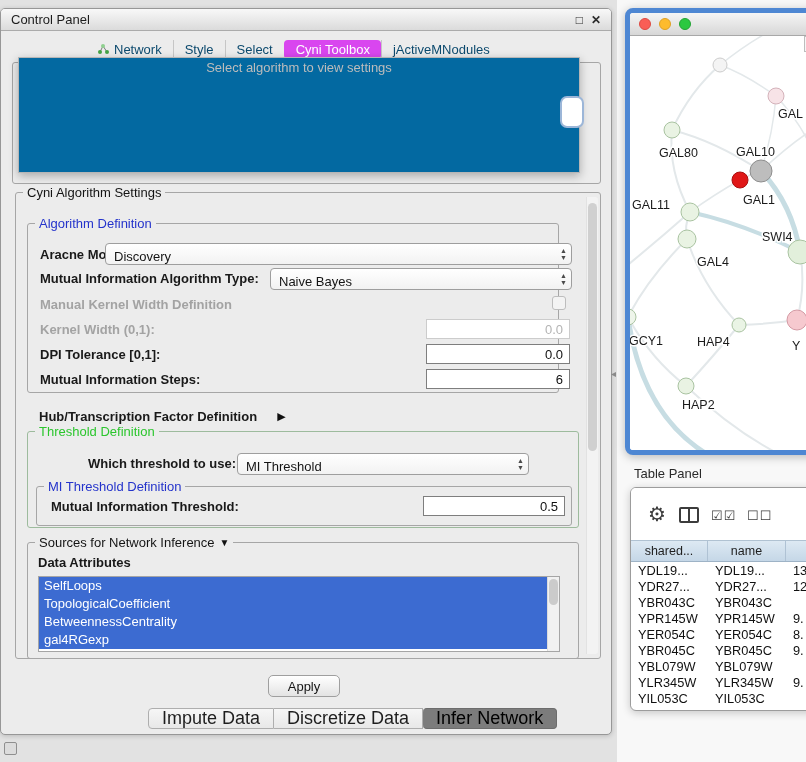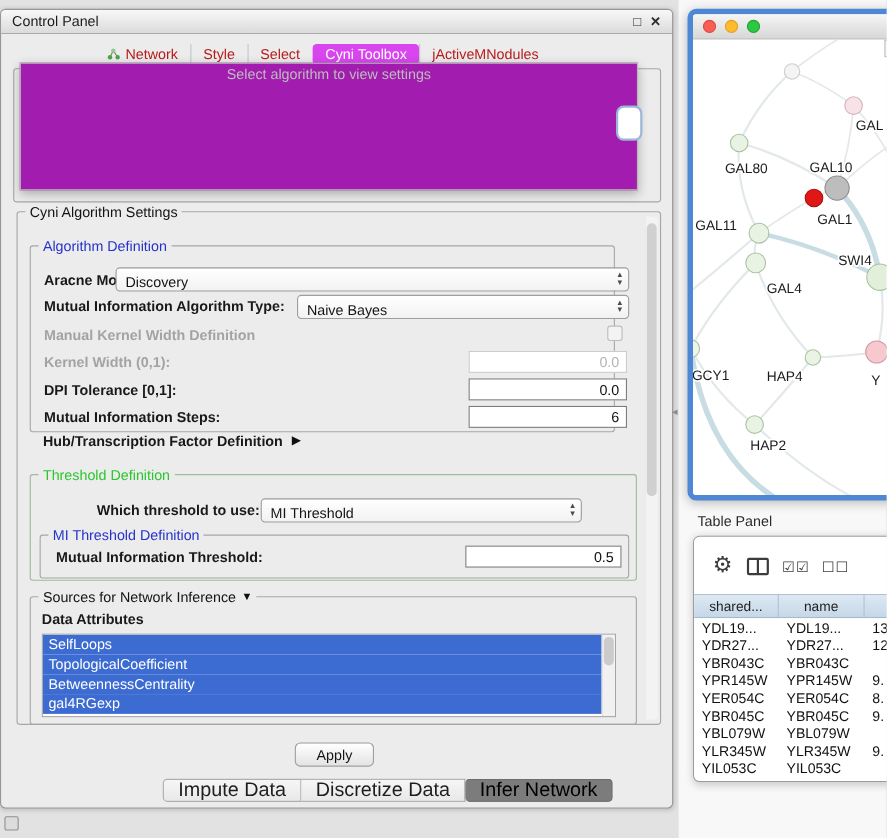--- a/index.html
+++ b/index.html
@@ -12,33 +12,33 @@
   #control-window{position:absolute;left:0;top:8px;width:612px;height:727px;background:#ececec;
     border:1px solid #979797;border-radius:5px;box-shadow:0 1px 5px rgba(0,0,0,.18)}
   .titlebar{position:absolute;top:0;left:0;right:0;height:22px;background:linear-gradient(#f8f8f8,#dbdbdb);
     border-bottom:1px solid #ababab;border-radius:4px 4px 0 0;display:flex;align-items:center;
     padding:0 10px;font-size:13px;color:#1c1c1c}
   .winbtns{margin-left:auto;display:flex;gap:8px;font-size:12px;color:#2c2c2c}
   .winbtn{cursor:default}
   .winbtn.close{font-weight:bold}
 
   .tabbar{position:absolute;left:85px;top:29px;height:22px;display:flex;align-items:center}
-  .tab{display:flex;align-items:center;gap:5px;padding:2px 11px;font-size:13px;color:#b91c1c;border-left:1px solid #c6c6c6;white-space:nowrap}
+  .tab{display:flex;align-items:center;gap:5px;padding:2px 11px;font-size:13px;color:#0c4a6e;border-left:1px solid #c6c6c6;white-space:nowrap}
   .tab:first-child{border-left:none}
   .tab.selected{background:#d946ef;color:#fff;border-radius:4px;border-left-color:transparent}
 
   .groupbox{position:absolute;border:1px solid #a6a6a6;border-radius:3px}
   .gb-title{position:absolute;top:-8px;left:7px;background:#ececec;padding:0 4px;font-size:13px;white-space:nowrap}
   .gb-title.black{color:#141414}
   .gb-title.blue{color:#2433cb}
   .gb-title.green{color:#2cc62e}
 
   .behind-group{left:11px;top:53px;width:589px;height:122px}
 
-  .dropdown-popup{position:absolute;left:17px;top:48px;width:562px;height:116px;background:#a21caf;
+  .dropdown-popup{position:absolute;left:17px;top:48px;width:562px;height:116px;background:#0369a1;
     border:1px solid #b6b6b6;box-shadow:0 3px 9px rgba(0,0,0,.28);z-index:50;padding-top:2px}
   .dd-placeholder{text-align:center;color:#bcbcbc;font-size:13px;height:15px;line-height:15px}
   .dd-item{font-size:13px;height:16px;line-height:16px;padding-left:3px;color:#0c0c0c;white-space:nowrap}
   .dd-item.sel{font-weight:bold}
   .focus-frag{position:absolute;left:559px;top:87px;width:24px;height:32px;border:2px solid #9cb6d8;
     border-radius:7px;background:#fff;z-index:60}
 
   .settings-group{left:14px;top:183px;width:586px;height:467px}
   .vscroll{position:absolute;right:2px;top:4px;bottom:4px;width:12px;background:#f3f3f3;border-left:1px solid #e2e2e2;border-radius:0 3px 3px 0}
   .vthumb{position:absolute;left:1px;top:6px;width:9px;height:248px;background:#d0d0d0;border-radius:5px}
@@ -55,21 +55,21 @@
     display:flex;align-items:center;justify-content:flex-end;padding-right:6px;color:#101010}
   .field.disabled{border-color:#cccccc;color:#b4b4b4}
 
   .checkbox{position:absolute;width:14px;height:14px;border:1px solid #bdbdbd;border-radius:3px;background:#f3f3f3}
 
   .alg-group{left:11px;top:30px;width:532px;height:170px}
   .thr-group{left:11px;top:238px;width:552px;height:97px;border-color:#9dbb9d}
   .mi-group{left:8px;top:54px;width:536px;height:40px}
   .src-group{left:11px;top:349px;width:552px;height:117px}
 
-  .hub-row{position:absolute;left:23px;top:200px;display:flex;align-items:center;gap:8px}
+  .hub-row{position:absolute;left:23px;top:216px;display:flex;align-items:center;gap:20px}
   .hub-row .hlabel{font-size:13px;font-weight:bold;color:#191919}
   .tri{font-size:11px;color:#101010}
 
   .attr-list{position:absolute;left:10px;top:33px;width:522px;height:76px;background:#fff;border:1px solid #a5a5a5;overflow:hidden}
   .attr-item{height:18px;background:#3c6bd1;color:#fff;font-size:13px;line-height:18px;padding-left:5px;margin-right:12px}
   .list-scroll{position:absolute;right:0;top:0;bottom:0;width:12px;background:#f1f1f1;border-left:1px solid #dcdcdc}
   .list-thumb{position:absolute;left:1px;top:2px;width:9px;height:26px;background:#cbcbcb;border-radius:5px}
 
   .apply-btn{position:absolute;left:267px;top:666px;width:72px;height:22px;border:1px solid #9f9f9f;border-radius:5px;
     background:linear-gradient(#ffffff,#e3e3e3);font-size:13px;font-family:Liberation Sans, sans-serif;color:#141414}

